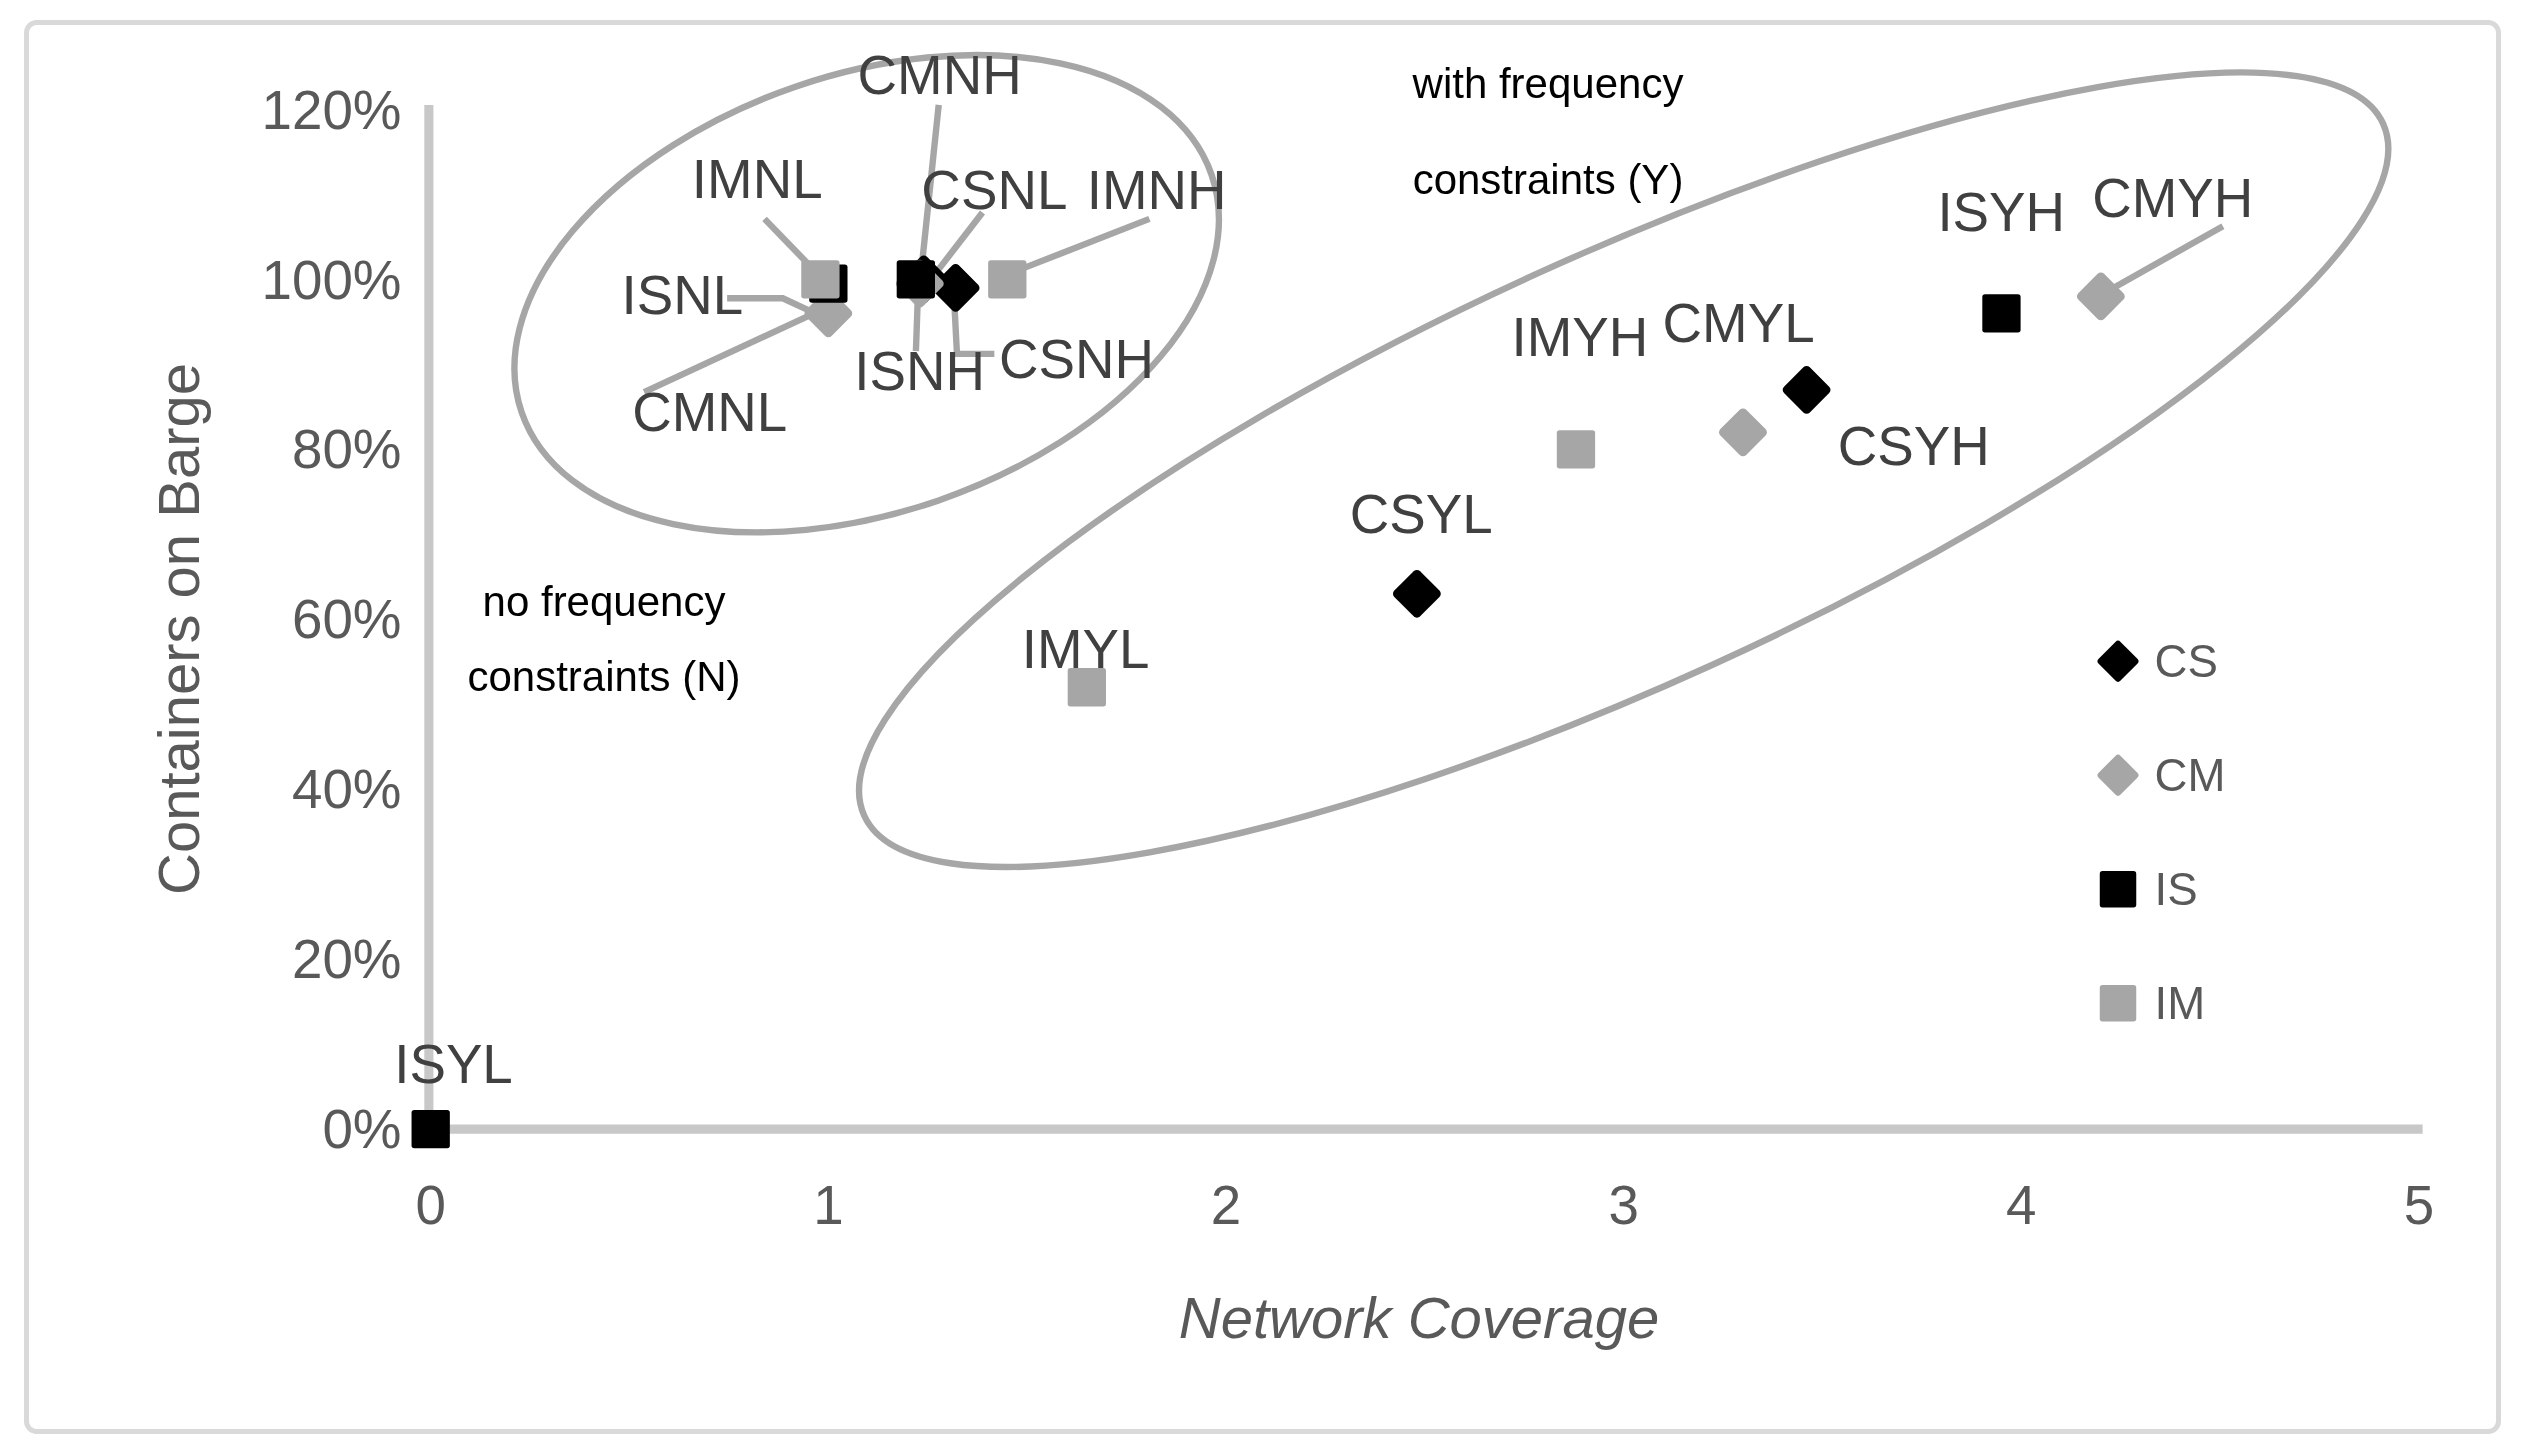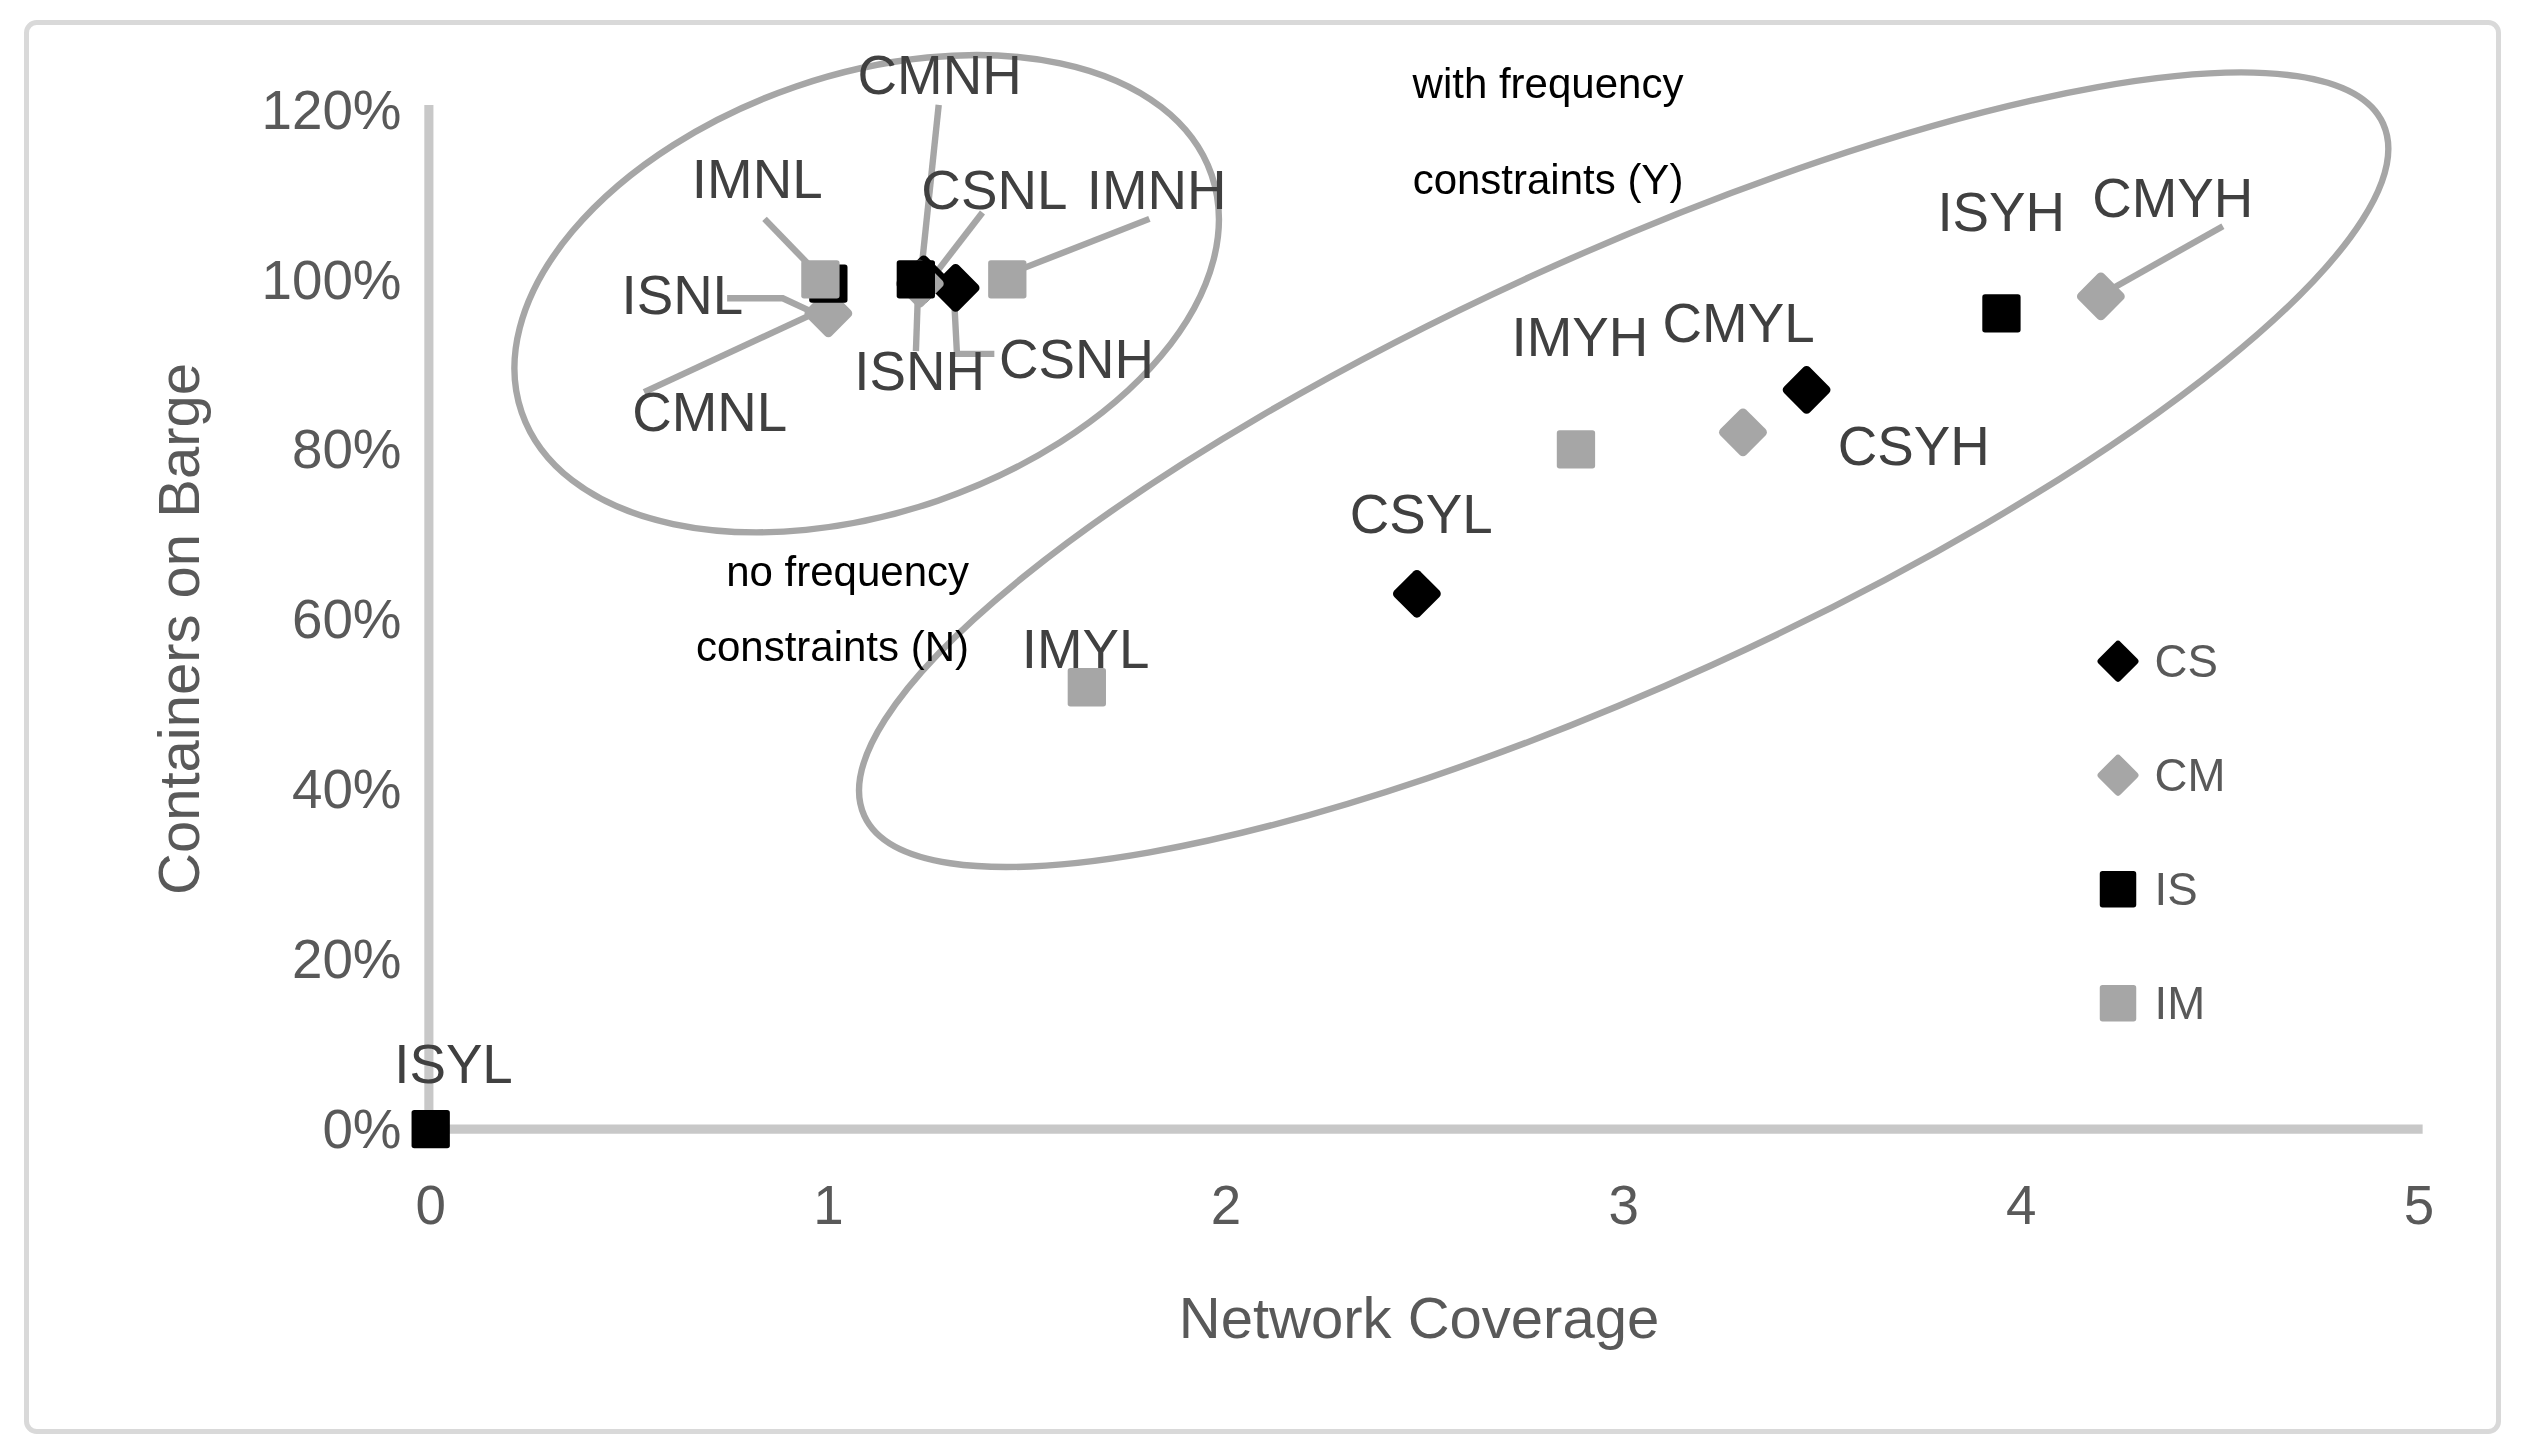--- a/index.html
+++ b/index.html
@@ -8,22 +8,22 @@
   .frame{position:absolute;left:24px;top:20px;right:24px;bottom:18px;
          border:5.5px solid #d9d9d9;border-radius:12.8px;pointer-events:none;}
   .chart-svg{position:absolute;left:0;top:0;width:2525px;height:1452px;}
   .chart-svg text{font-family:"Liberation Sans","DejaVu Sans",sans-serif;}
   .tick{font-size:60px;fill:#595959;}
   .ptlabel{font-size:60px;fill:#404040;}
   .legendlabel{font-size:50px;fill:#595959;}
   .overlay{position:absolute;text-align:center;white-space:nowrap;}
   .annotation{color:#000000;font-size:42px;}
   .annotation-with{left:1183px;top:36px;width:730px;line-height:96px;}
-  .annotation-no{left:239px;top:534px;width:730px;line-height:75px;text-align:right;}
-  .x-title{left:1054px;top:1284px;width:730px;font-size:58px;color:#595959;}
+  .annotation-no{left:239px;top:564px;width:730px;line-height:75px;}
+  .x-title{left:1054px;top:1284px;width:730px;font-size:58px;color:#595959;font-style:italic;}
   .y-title{left:178px;top:629px;transform:translate(-50%,-50%) rotate(-90deg);
            font-size:58px;color:#595959;}
 </style>
 </head>
 <body>
 
 <div class="figure">
   <svg class="chart-svg" id="chart" viewBox="0 0 2768 1592" xmlns="http://www.w3.org/2000/svg">
       <line x1="470" y1="115" x2="470" y2="1243" stroke="#c8c8c8" stroke-width="10"></line>
       <line x1="465" y1="1238" x2="2656" y2="1238" stroke="#c8c8c8" stroke-width="10"></line>

